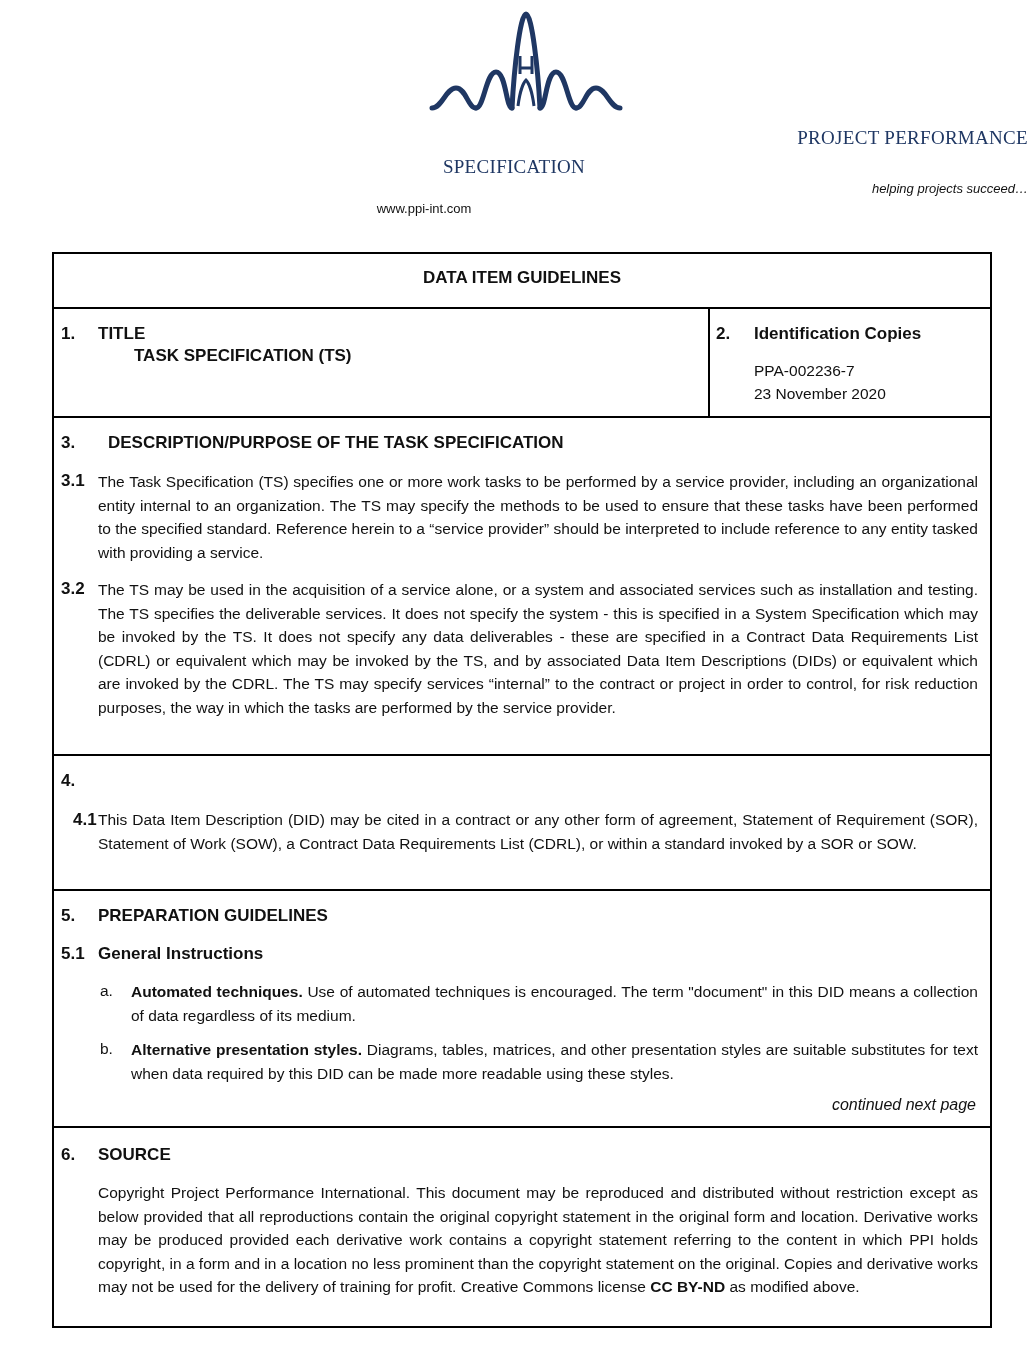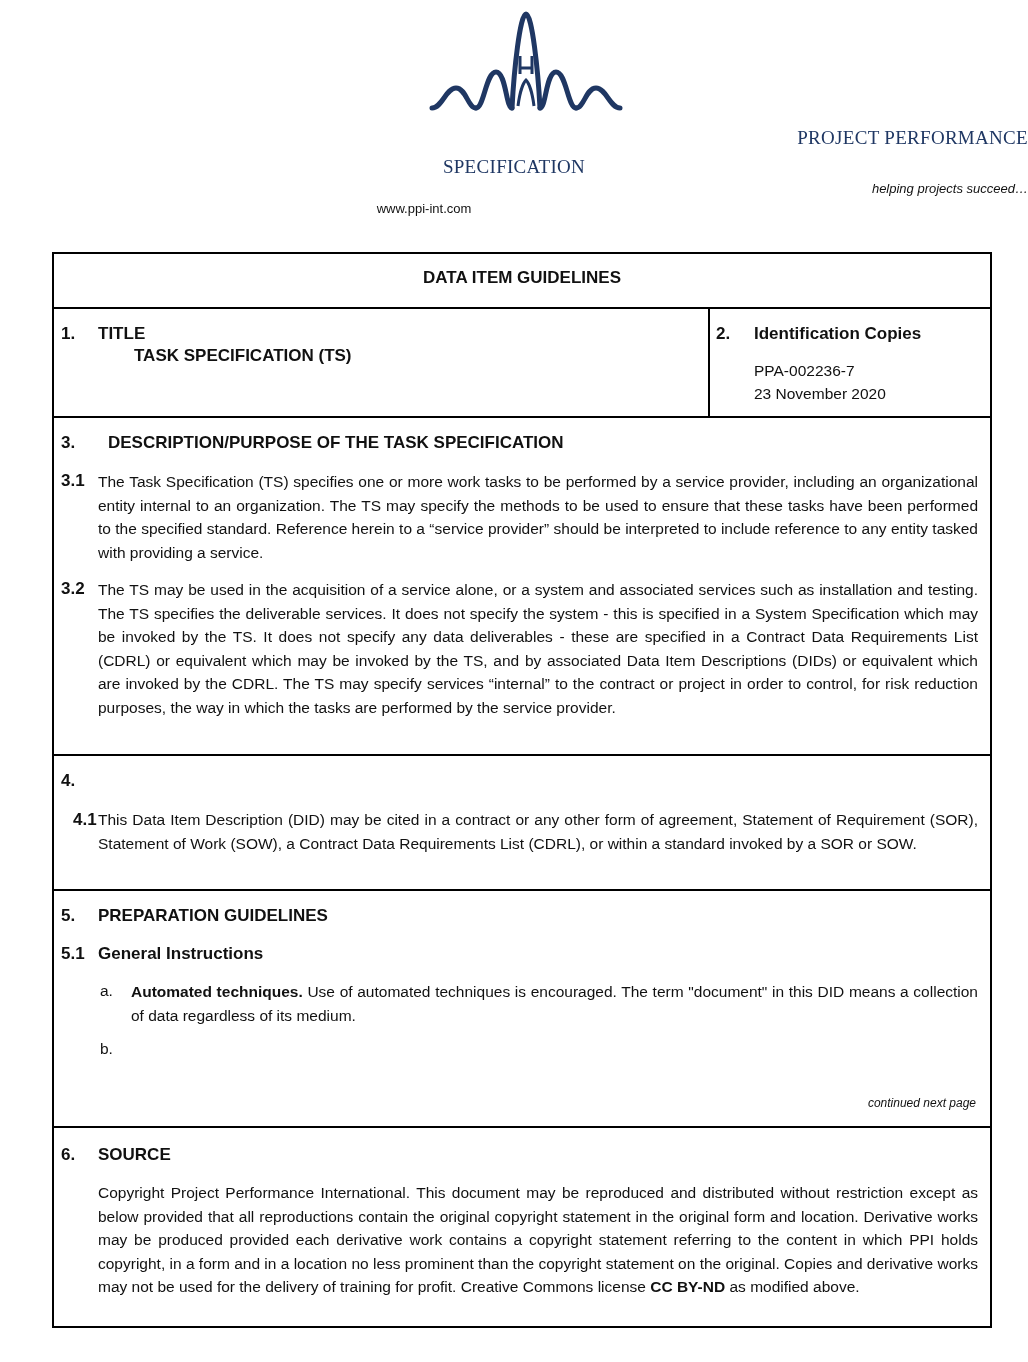--- a/index.html
+++ b/index.html
@@ -27,21 +27,21 @@
 
   .title-cell { text-align: center; font-weight: bold; font-size: 17px; }
   .num { position: absolute; font-weight: bold; font-size: 17px; }
   .heading { position: absolute; font-weight: bold; font-size: 17px; }
   .para {
     position: absolute; font-size: 15.5px; line-height: 23.6px; text-align: justify;
     text-align-last: left;
   }
   .plain { position: absolute; font-size: 15.5px; line-height: 22px; }
   .bold { font-weight: bold; }
-  .italic-right { position: absolute; font-style: italic; font-size: 12px; text-align: right; }
+  .italic-right { position: absolute; font-style: italic; font-size: 16px; text-align: right; }
 </style>
 </head>
 <body>
 
 <div>
   <svg class="logo-svg" viewBox="0 0 196 104">
     <g fill="none" stroke="#1f3763" stroke-width="5" stroke-linecap="round">
       <path d="M4 98 C14 98 18 78 28 78 C38 78 40 98 48 98"></path>
       <path d="M48 98 C56 98 58 62 68 62 C78 62 78 98 84 98"></path>
       <path d="M112 98 C118 98 118 62 128 62 C138 62 140 98 148 98"></path>
@@ -92,20 +92,21 @@
 
   <div class="num" style="left:7px; top:652px;">5.</div>
   <div class="heading" style="left:44px; top:652px;text-align:center;">PREPARATION GUIDELINES</div>
   <div class="num" style="left:7px; top:690px;">5.1</div>
   <div class="heading" style="left:44px; top:690px;">General Instructions</div>
 
   <div class="plain" style="left:46px; top:726px;">a.</div>
   <div class="para" style="left:77px; top:726px; width:847px;"><span class="bold">Automated techniques.</span><span> Use of automated techniques is encouraged.  The term "document" in this DID means a collection of data regardless of its medium.</span></div>
 
   <div class="plain" style="left:46px; top:784px;">b.</div>
+  <div class="para" style="left:77px; top:784px; width:847px;"><span class="bold">Alternative presentation styles.</span><span> Diagrams, tables, matrices, and other presentation styles are suitable substitutes for text when data required by this DID can be made more readable using these styles.</span></div>
 
   <div class="italic-right" style="right:14px; top:842px;">continued next page</div>
   <div class="hline" style="top:872px;"></div>
 
   <div class="num" style="left:7px; top:891px;">6.</div>
   <div class="heading" style="left:44px; top:891px;">SOURCE</div>
   <div class="para" style="left:44px; top:927px; width:880px;"><span>Copyright Project Performance International. This document may be reproduced and distributed without restriction except as below provided that all reproductions contain the original copyright statement in the original form and location. Derivative works may be produced provided each derivative work contains a copyright statement referring to the content in which PPI holds copyright, in a form and in a location no less prominent than the copyright statement on the original. Copies and derivative works may not be used for the delivery of training for profit.   Creative Commons license </span><span class="bold">CC BY-ND</span><span> as modified above.</span></div>
 </div>
 
 </body></html>

